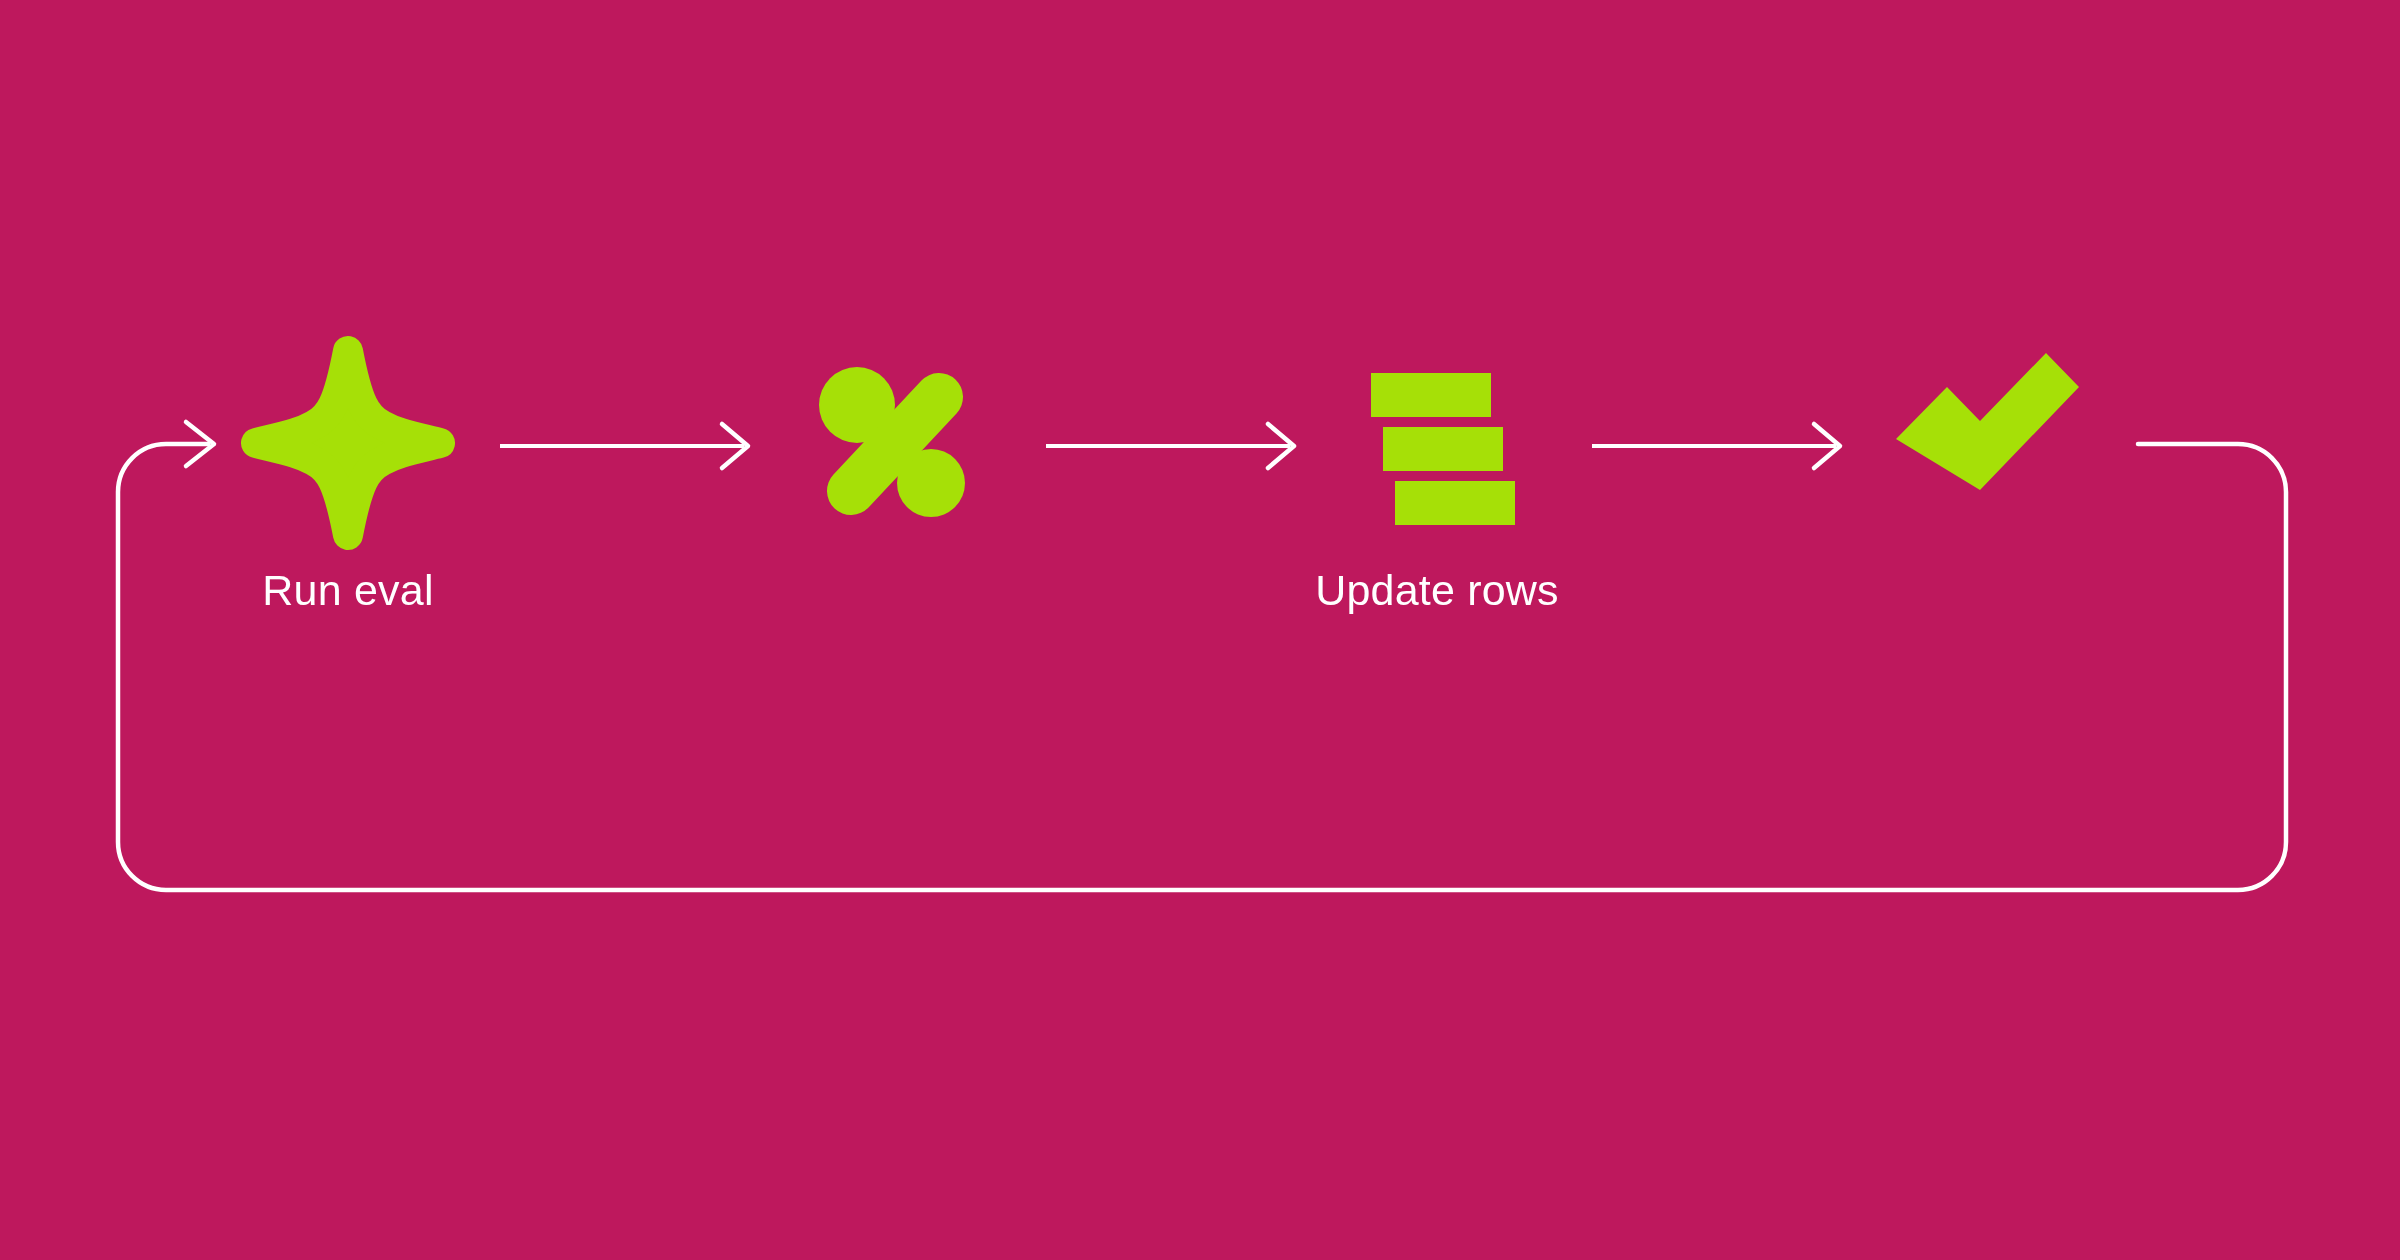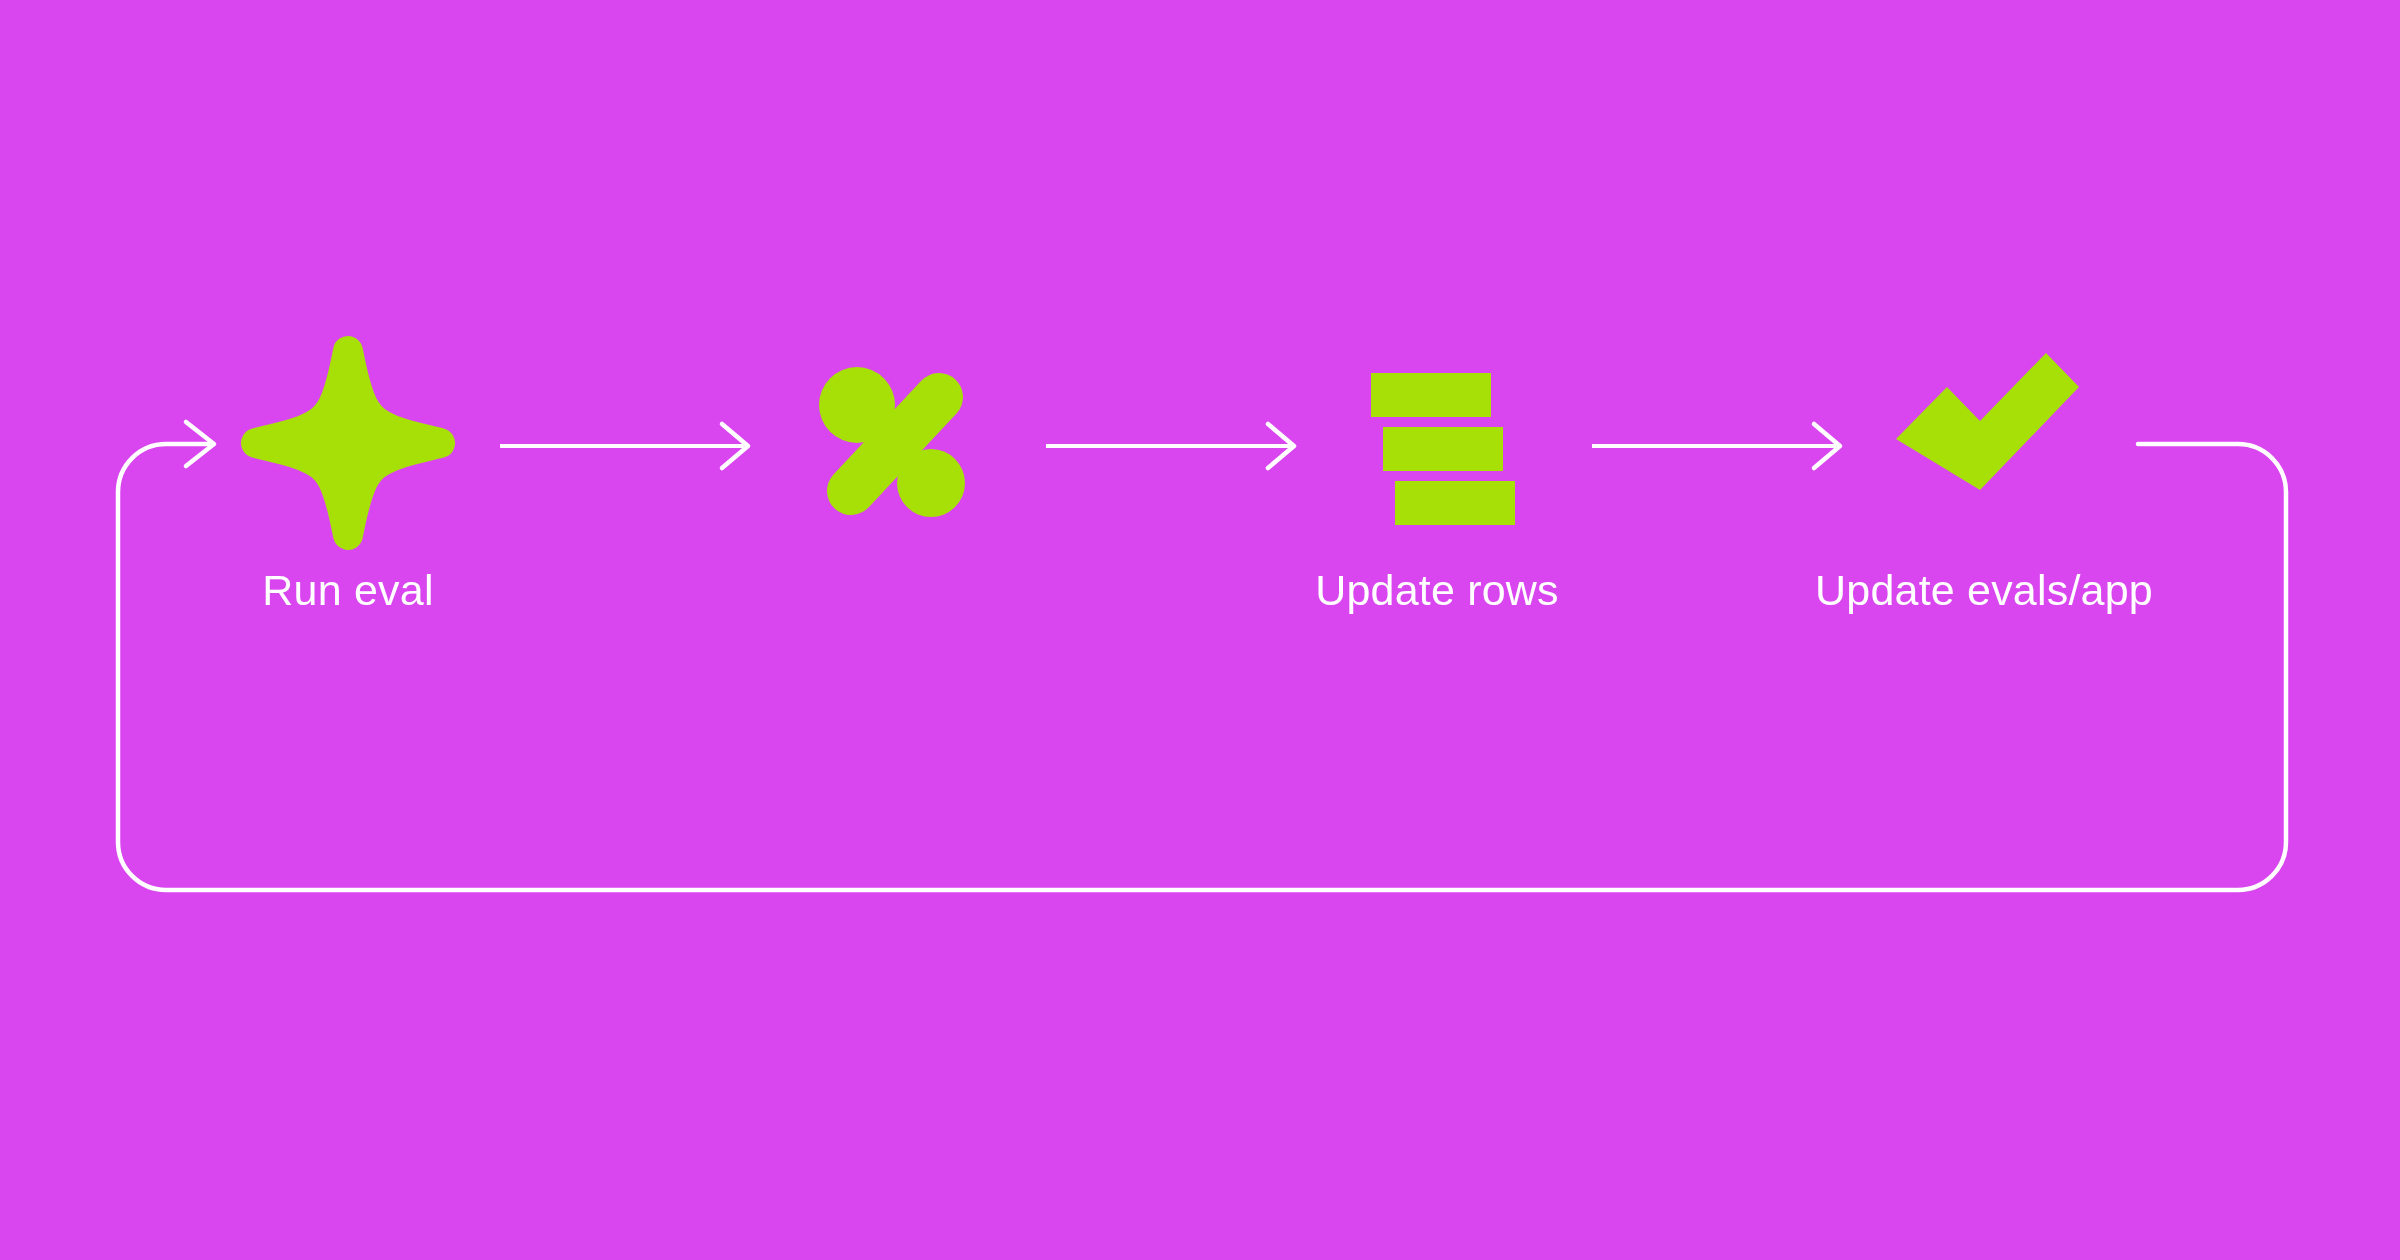--- a/index.html
+++ b/index.html
@@ -13,21 +13,21 @@
     height: 1260px;
     overflow: hidden;
     font-family: "Liberation Sans", sans-serif;
     -webkit-font-smoothing: antialiased;
   }
 
   #stage {
     position: relative;
     width: 2400px;
     height: 1260px;
-    background: #d946ef;
+    background: #be185d;
   }
 
   
   #canvas {
     position: absolute;
     left: 0;
     top: 0;
     width: 2400px;
     height: 1260px;
     display: block;
@@ -128,20 +128,19 @@
                L -37 -56
                L -4 -22
                L 62 -90
                L 95 -56
                L -4 47 Z" fill="#a6e007"></path>
     </g>
   </svg>
 
   <div class="step-label s0">Run eval</div>
   <div class="step-label s2">Update rows</div>
-  <div class="step-label s3">Update evals/app</div>
 
   <div class="icon-hit s0"></div>
   <div class="icon-hit s1"></div>
   <div class="icon-hit s2"></div>
   <div class="icon-hit s3"></div>
 
 </div>
 
 </body></html>

